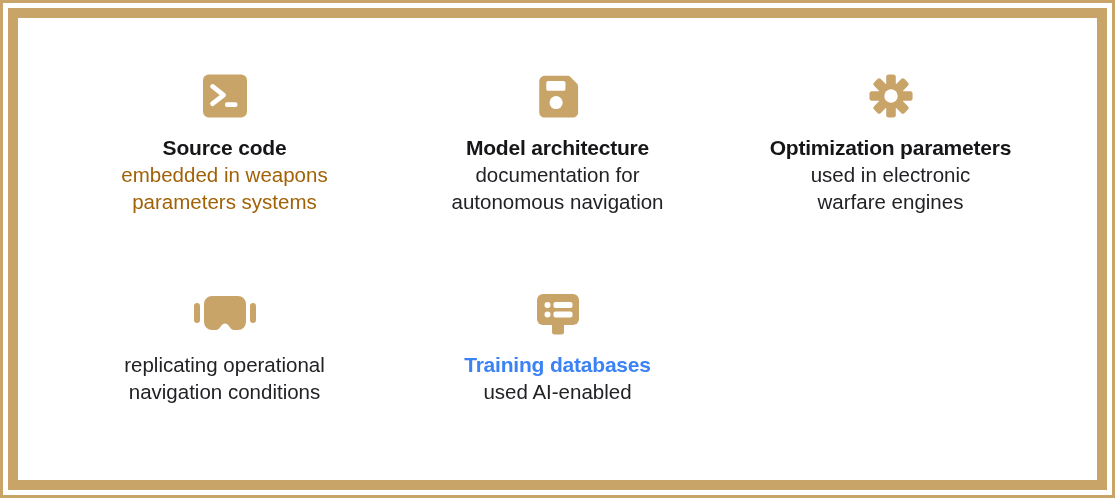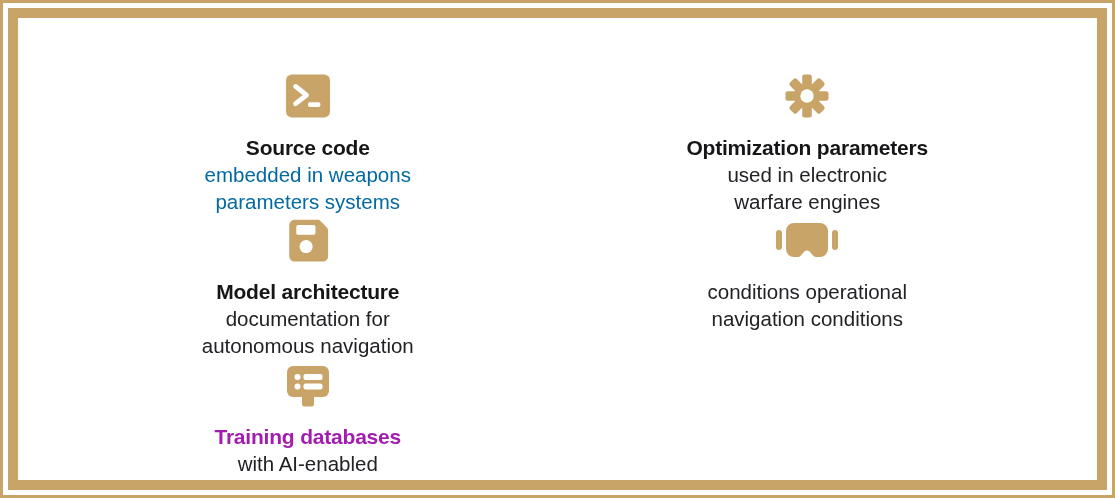--- a/index.html
+++ b/index.html
@@ -22,21 +22,21 @@
     box-sizing: border-box;
     border: 10px solid var(--accent);
     background: #ffffff;
   }
   .grid {
     box-sizing: border-box;
     width: 100%;
     height: 100%;
     padding: 56px 40px 0 40px;
     display: grid;
-    grid-template-columns: repeat(2, 1fr);
+    grid-template-columns: repeat(3, 1fr);
   }
   .item {
     text-align: center;
   }
   .icon-wrap {
     height: 44px;
     display: flex;
     align-items: center;
     justify-content: center;
     margin-bottom: 16px;
@@ -65,23 +65,38 @@
 
       <div class="item">
         <div class="icon-wrap">
           <svg width="46" height="44" viewBox="0 0 48 46" xmlns="http://www.w3.org/2000/svg">
             <rect x="1" y="0.5" width="46" height="45" rx="6" class="accent-fill" fill="#C9A469"></rect>
             <path d="M11 13 L22.5 22 L11 31" fill="none" stroke="#ffffff" stroke-width="5" stroke-linecap="round" stroke-linejoin="round"></path>
             <rect x="24" y="29.5" width="13" height="5" rx="2" fill="#ffffff"></rect>
           </svg>
         </div>
         <div class="item-title" style="color: rgb(22, 22, 25);">Source code</div>
-        <div class="item-desc" style="color: #0369a1; text-align: center;">
+        <div class="item-desc" style="color: #a16207; text-align: center;">
           <div>embedded in weapons</div>
           <div>parameters systems</div>
+        </div>
+      </div>
+
+      <div class="item">
+        <div class="icon-wrap">
+          <svg width="45" height="44" viewBox="0 0 48 47" xmlns="http://www.w3.org/2000/svg">
+            <path d="M10 2 h24.5 c1.4 0 2.7 0.55 3.6 1.55 l6.4 6.4 c0.95 0.95 1.5 2.25 1.5 3.6 V41 a5.5 5.5 0 0 1 -5.5 5.5 H10 A5.5 5.5 0 0 1 4.5 41 V7.5 A5.5 5.5 0 0 1 10 2 z" class="accent-fill" fill="#C9A469"></path>
+            <rect x="12" y="7.5" width="20.5" height="10.5" rx="2" fill="#ffffff"></rect>
+            <circle cx="22.5" cy="30.5" r="7" fill="#ffffff"></circle>
+          </svg>
+        </div>
+        <div class="item-title" style="color: rgb(22, 22, 25);">Model architecture</div>
+        <div class="item-desc" style="color: rgb(34, 34, 38);">
+          <div>documentation for</div>
+          <div>autonomous navigation</div>
         </div>
       </div>
 
       <div class="item">
         <div class="icon-wrap">
           <svg width="46" height="46" viewBox="0 0 48 48" xmlns="http://www.w3.org/2000/svg">
             <g class="accent-fill" fill="#C9A469">
               <circle cx="24" cy="24" r="13.5"></circle>
               <rect x="19" y="1.5" width="10" height="13" rx="2.5"></rect>
               <rect x="19" y="1.5" width="10" height="13" rx="2.5" transform="rotate(45 24 24)"></rect>
@@ -97,63 +112,48 @@
         </div>
         <div class="item-title" style="color: rgb(22, 22, 25);">Optimization parameters</div>
         <div class="item-desc" style="color: rgb(34, 34, 38);">
           <div>used in electronic</div>
           <div>warfare engines</div>
         </div>
       </div>
 
       <div class="item">
         <div class="icon-wrap">
-          <svg width="45" height="44" viewBox="0 0 48 47" xmlns="http://www.w3.org/2000/svg">
-            <path d="M10 2 h24.5 c1.4 0 2.7 0.55 3.6 1.55 l6.4 6.4 c0.95 0.95 1.5 2.25 1.5 3.6 V41 a5.5 5.5 0 0 1 -5.5 5.5 H10 A5.5 5.5 0 0 1 4.5 41 V7.5 A5.5 5.5 0 0 1 10 2 z" class="accent-fill" fill="#C9A469"></path>
-            <rect x="12" y="7.5" width="20.5" height="10.5" rx="2" fill="#ffffff"></rect>
-            <circle cx="22.5" cy="30.5" r="7" fill="#ffffff"></circle>
-          </svg>
-        </div>
-        <div class="item-title" style="color: rgb(22, 22, 25);">Model architecture</div>
-        <div class="item-desc" style="color: rgb(34, 34, 38);">
-          <div>documentation for</div>
-          <div>autonomous navigation</div>
-        </div>
-      </div>
-
-      <div class="item">
-        <div class="icon-wrap">
           <svg width="62" height="42" viewBox="0 0 62 42" xmlns="http://www.w3.org/2000/svg">
             <g class="accent-fill" fill="#C9A469">
               <rect x="0" y="11" width="6" height="20" rx="3"></rect>
               <rect x="56" y="11" width="6" height="20" rx="3"></rect>
               <path d="M18 4 h26 a8 8 0 0 1 8 8 v18 a8 8 0 0 1 -8 8 h-4 c-4 0 -5 -6.5 -9 -6.5 s-5 6.5 -9 6.5 h-4 a8 8 0 0 1 -8 -8 V12 a8 8 0 0 1 8 -8 z"></path>
             </g>
           </svg>
         </div>
         <div class="item-desc" style="color: rgb(34, 34, 38);">
-          <div>conditions operational</div>
+          <div>replicating operational</div>
           <div>navigation conditions</div>
         </div>
       </div>
 
       <div class="item">
         <div class="icon-wrap">
           <svg width="48" height="50" viewBox="0 0 48 50" xmlns="http://www.w3.org/2000/svg">
             <g class="accent-fill" fill="#C9A469">
               <rect x="3" y="6" width="42" height="31" rx="6"></rect>
               <path d="M18 36 h12 v8 a2.5 2.5 0 0 1 -2.5 2.5 h-7 A2.5 2.5 0 0 1 18 44 z"></path>
             </g>
             <circle cx="13.5" cy="17" r="3" fill="#ffffff"></circle>
             <circle cx="13.5" cy="26.5" r="3" fill="#ffffff"></circle>
             <rect x="19.5" y="14" width="19" height="6" rx="2" fill="#ffffff"></rect>
             <rect x="19.5" y="23.5" width="19" height="6" rx="2" fill="#ffffff"></rect>
           </svg>
         </div>
-        <div class="item-title" style="color: #a21caf;">Training databases</div>
+        <div class="item-title" style="color: #3b82f6;">Training databases</div>
         <div class="item-desc" style="color: rgb(34, 34, 38);">
-          <div>with AI-enabled</div>
+          <div>used AI-enabled</div>
         </div>
       </div>
 
     </div>
   </div>
 </div>
 
 </body></html>

